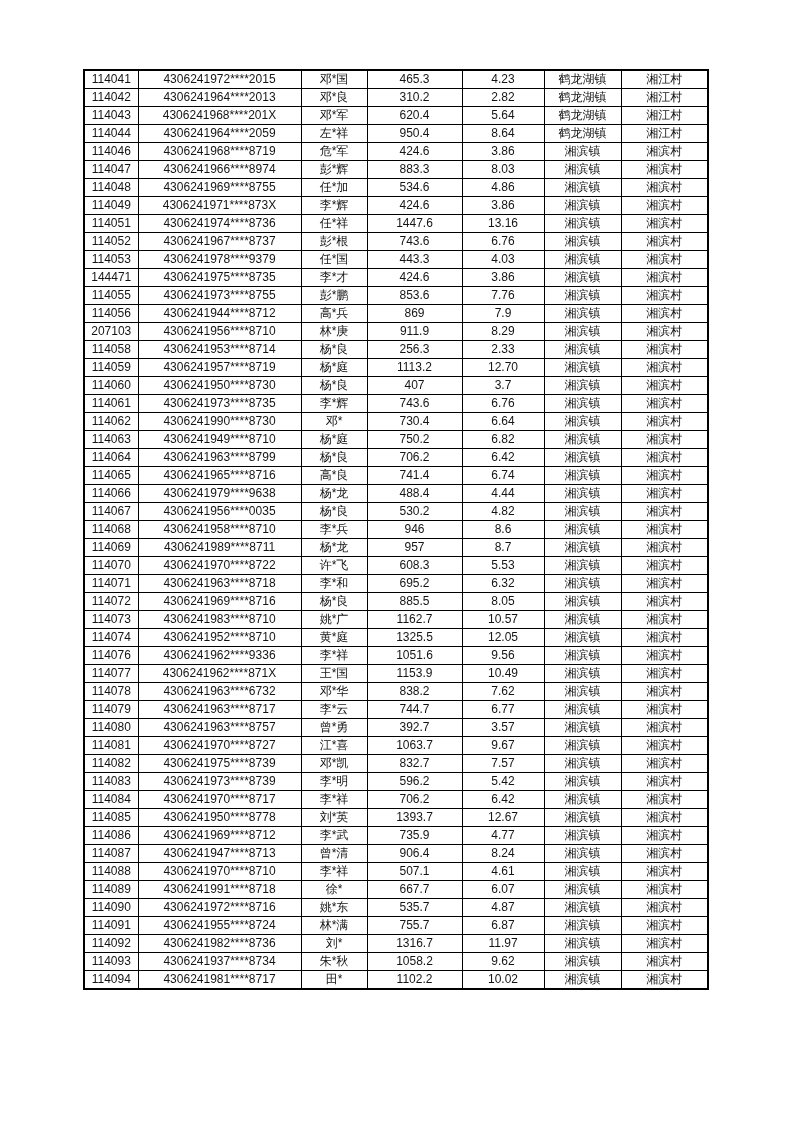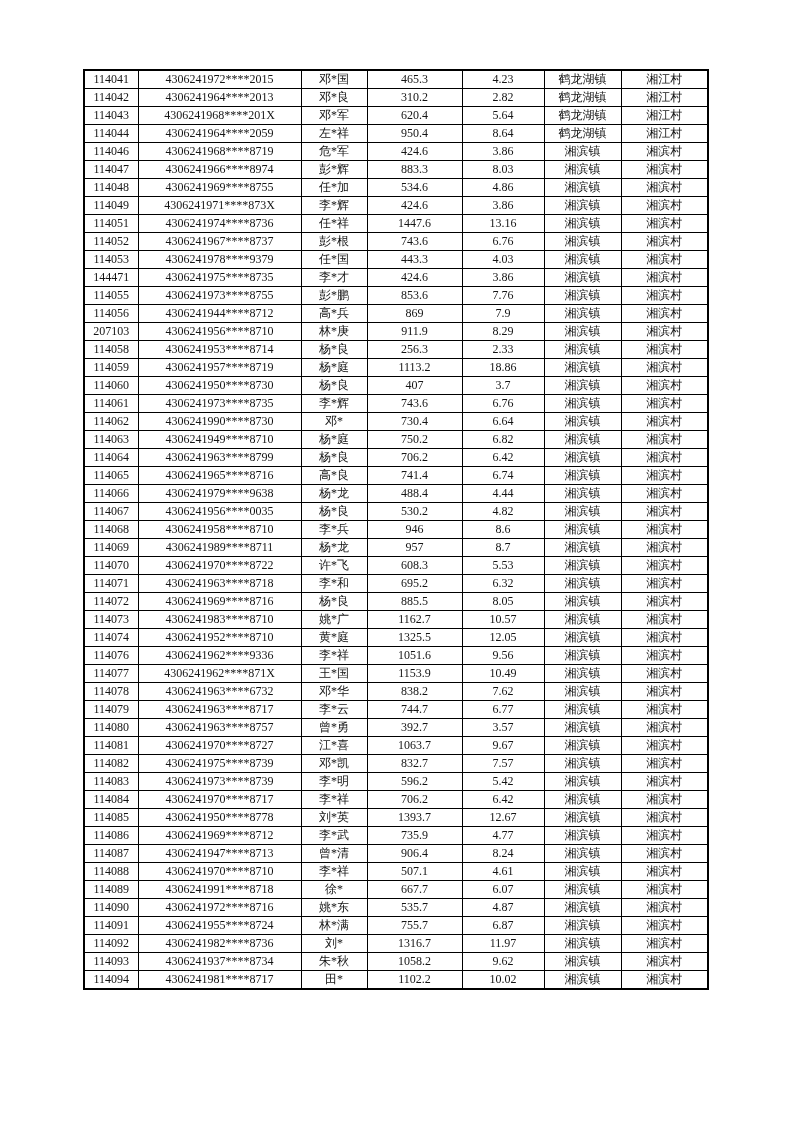--- a/index.html
+++ b/index.html
@@ -6,21 +6,21 @@
     margin: 0;
     padding: 0;
     background: #ffffff;
   }
   .page {
     position: relative;
     width: 794px;
     height: 1082px;
     background: #ffffff;
     overflow: hidden;
-    font-family: Liberation Serif, serif;
+    font-family: Liberation Sans, sans-serif;
   }
   table.roster {
     position: absolute;
     left: 83px;
     top: 69px;
     border-collapse: collapse;
     table-layout: fixed;
     border: 2px solid #000000;
   }
   table.roster td {
@@ -193,21 +193,21 @@
     <td>256.3</td>
     <td>2.33</td>
     <td>湘滨镇</td>
     <td>湘滨村</td>
   </tr>
         <tr>
     <td>114059</td>
     <td>4306241957****8719</td>
     <td>杨*庭</td>
     <td>1113.2</td>
-    <td>18.86</td>
+    <td>12.70</td>
     <td>湘滨镇</td>
     <td>湘滨村</td>
   </tr>
         <tr>
     <td>114060</td>
     <td>4306241950****8730</td>
     <td>杨*良</td>
     <td>407</td>
     <td>3.7</td>
     <td>湘滨镇</td>

